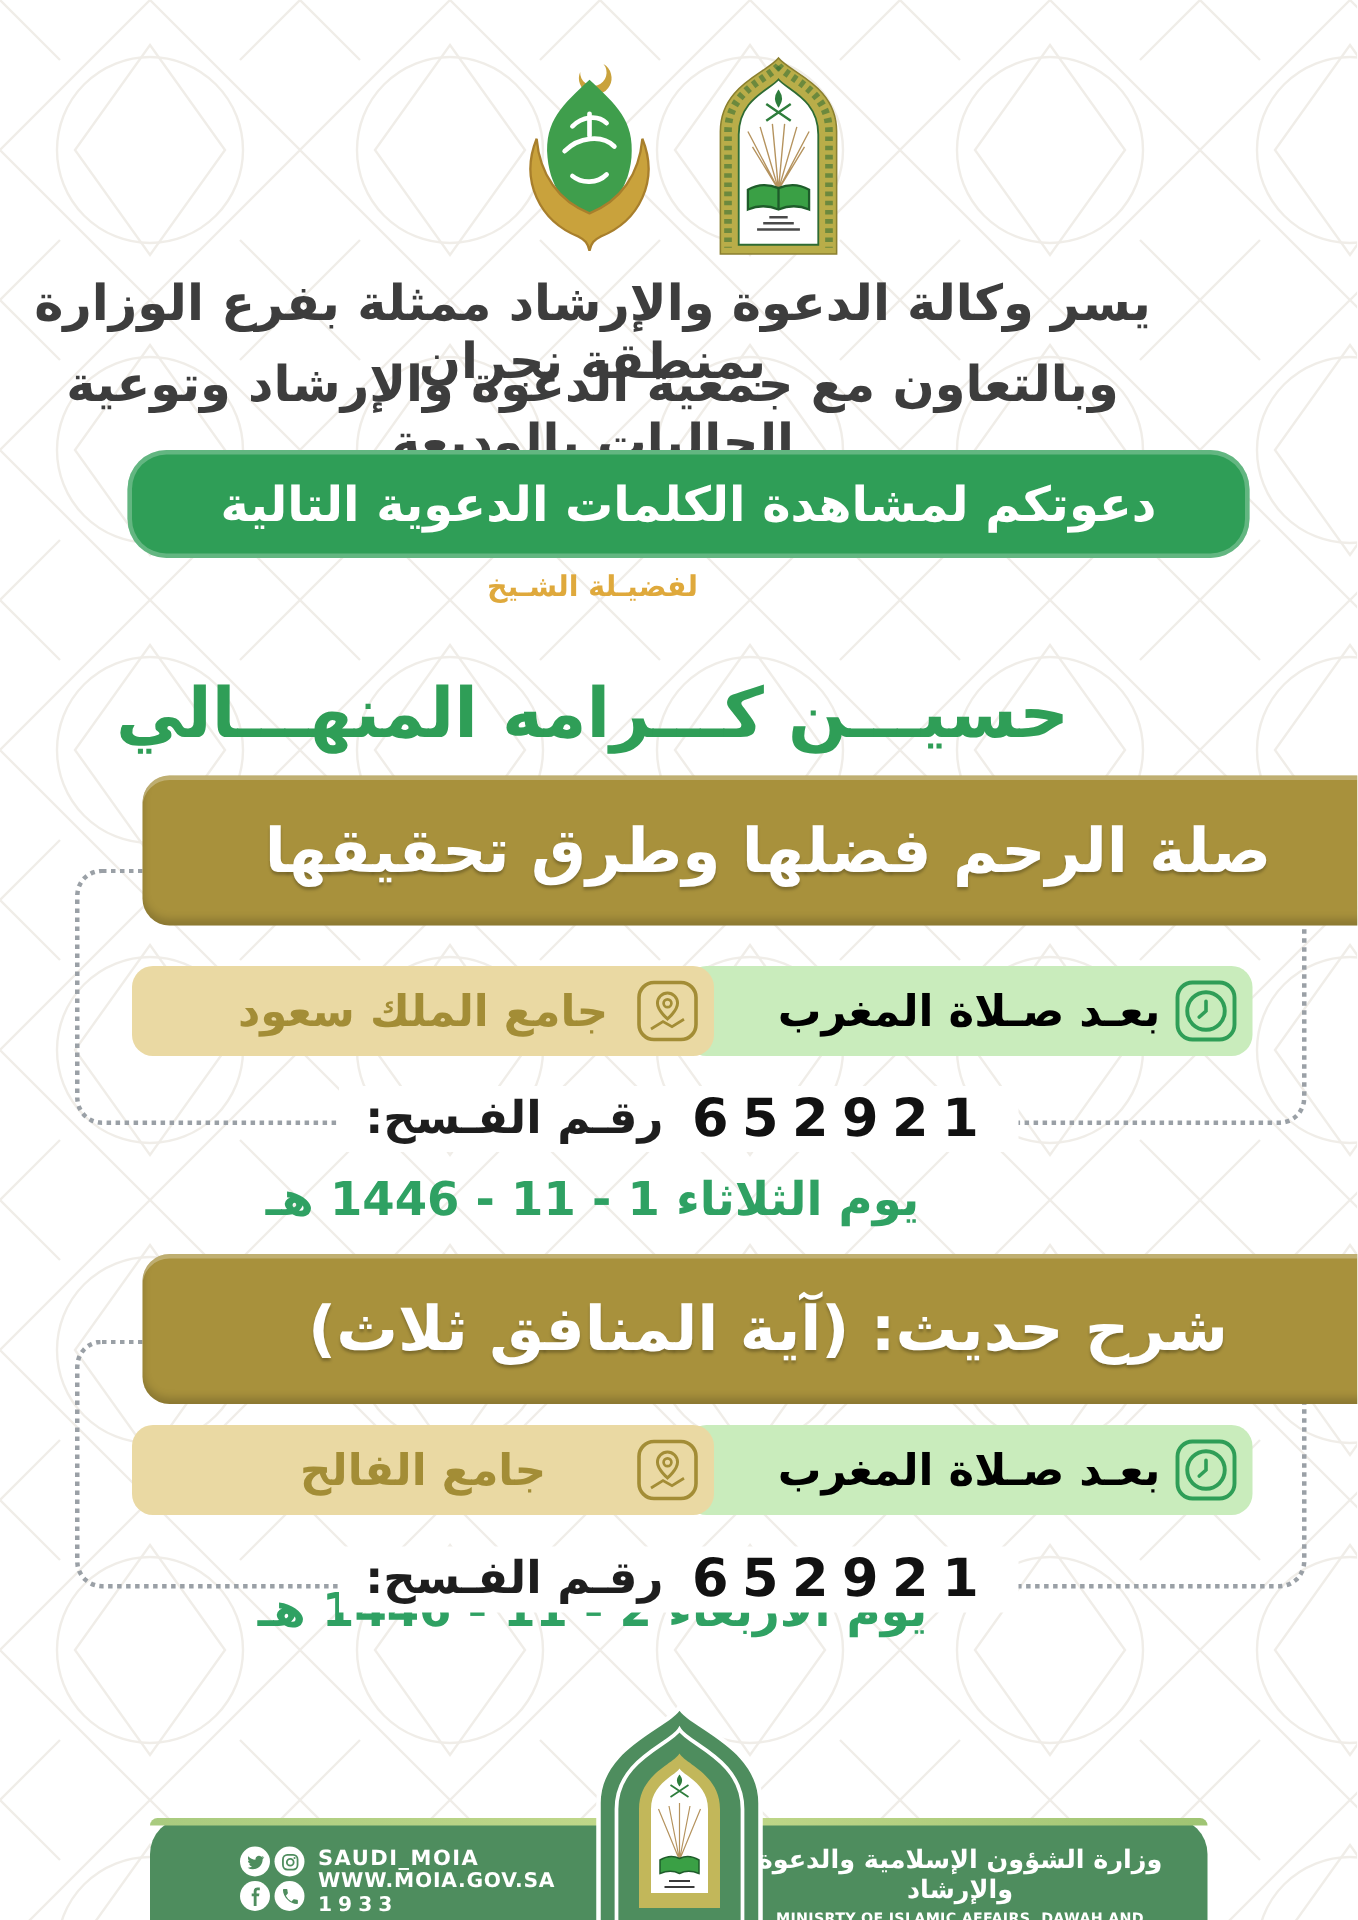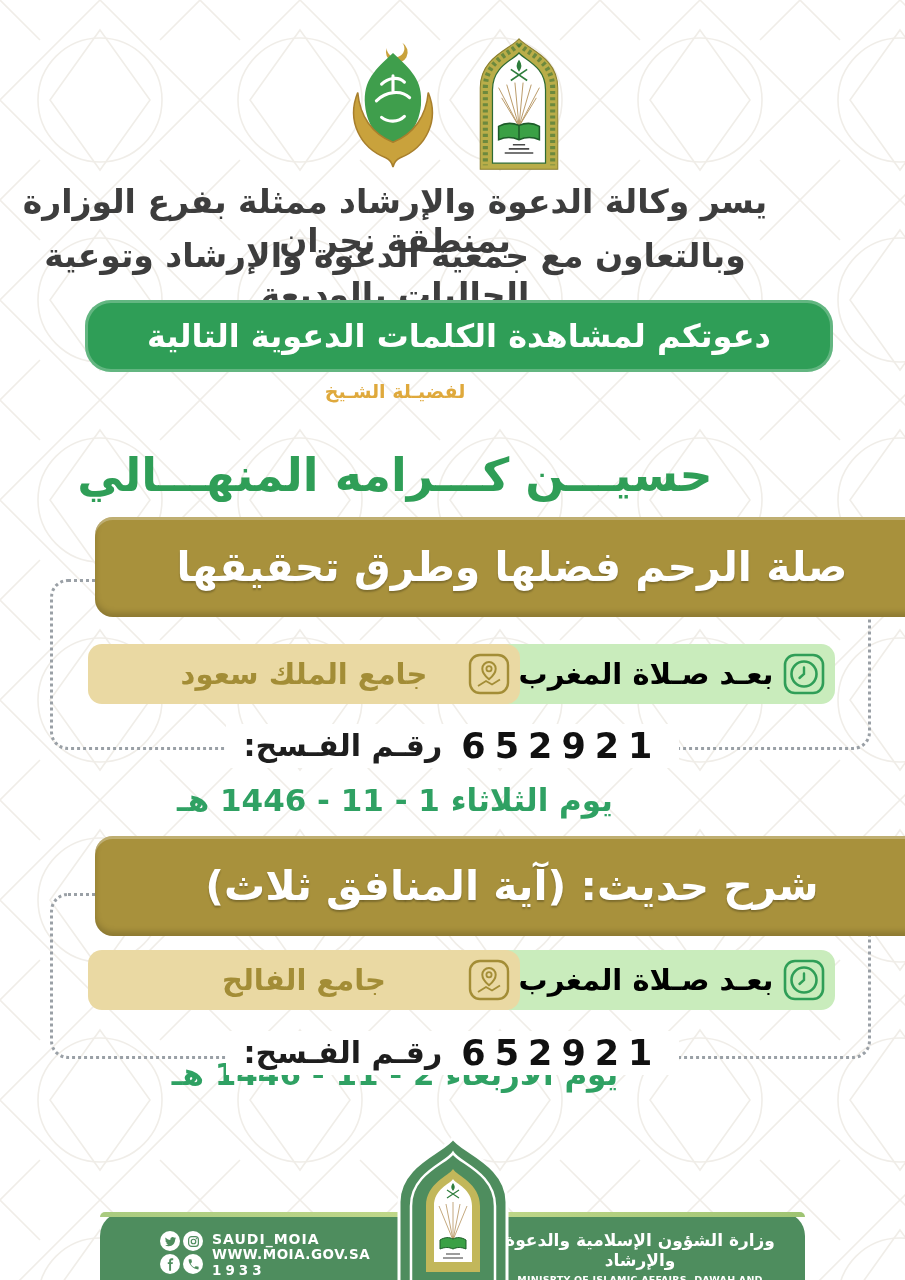--- a/index.html
+++ b/index.html
@@ -21,21 +21,21 @@
   
   .gold-banner{left:95px;width:834px;height:100px;border-radius:18px;background:#a8913c;
     box-shadow:inset 0 3px 0 rgba(255,255,255,.28), inset 0 -4px 6px rgba(0,0,0,.18);
     color:#fff;font-weight:bold;font-size:41px;line-height:100px;text-align:center;
     text-shadow:0 2px 2px rgba(0,0,0,.25);}
   .dotted-box{left:50px;width:815px;border:3px dotted #9aa0a6;border-radius:18px;background:transparent;}
   .pill{height:60px;border-radius:14px;font-weight:bold;font-size:29px;line-height:60px;
     text-align:center;direction:rtl;}
   .pill .pill-icon{position:absolute;right:9px;top:8px;width:44px;height:44px;}
   .pill-time{left:457px;width:378px;background:#c9ecbc;color:#000000;}
-  .pill-loc{left:88px;width:432px;background:#ead9a3;color:#a38d36;}
+  .pill-loc{left:88px;width:388px;background:#ead9a3;color:#a38d36;}
   .fasah{left:0;width:905px;text-align:center;}
   .fasah .chip{display:inline-block;background:#fff;padding:2px 18px;direction:rtl;}
   .fasah .lbl{font-weight:bold;font-size:30px;color:#1e1e1e;}
   .fasah .num{display:inline-block;direction:ltr;unicode-bidi:bidi-override;
     font-weight:bold;font-size:35px;color:#111;letter-spacing:9px;margin-left:14px;vertical-align:-2px;}
   .date-line{font-size:31px;font-weight:bold;color:#2fa163;}
 
   
   .bar{left:100px;top:1212px;width:705px;height:68px;background:#4e8d5e;
     border-radius:24px 24px 0 0;}

